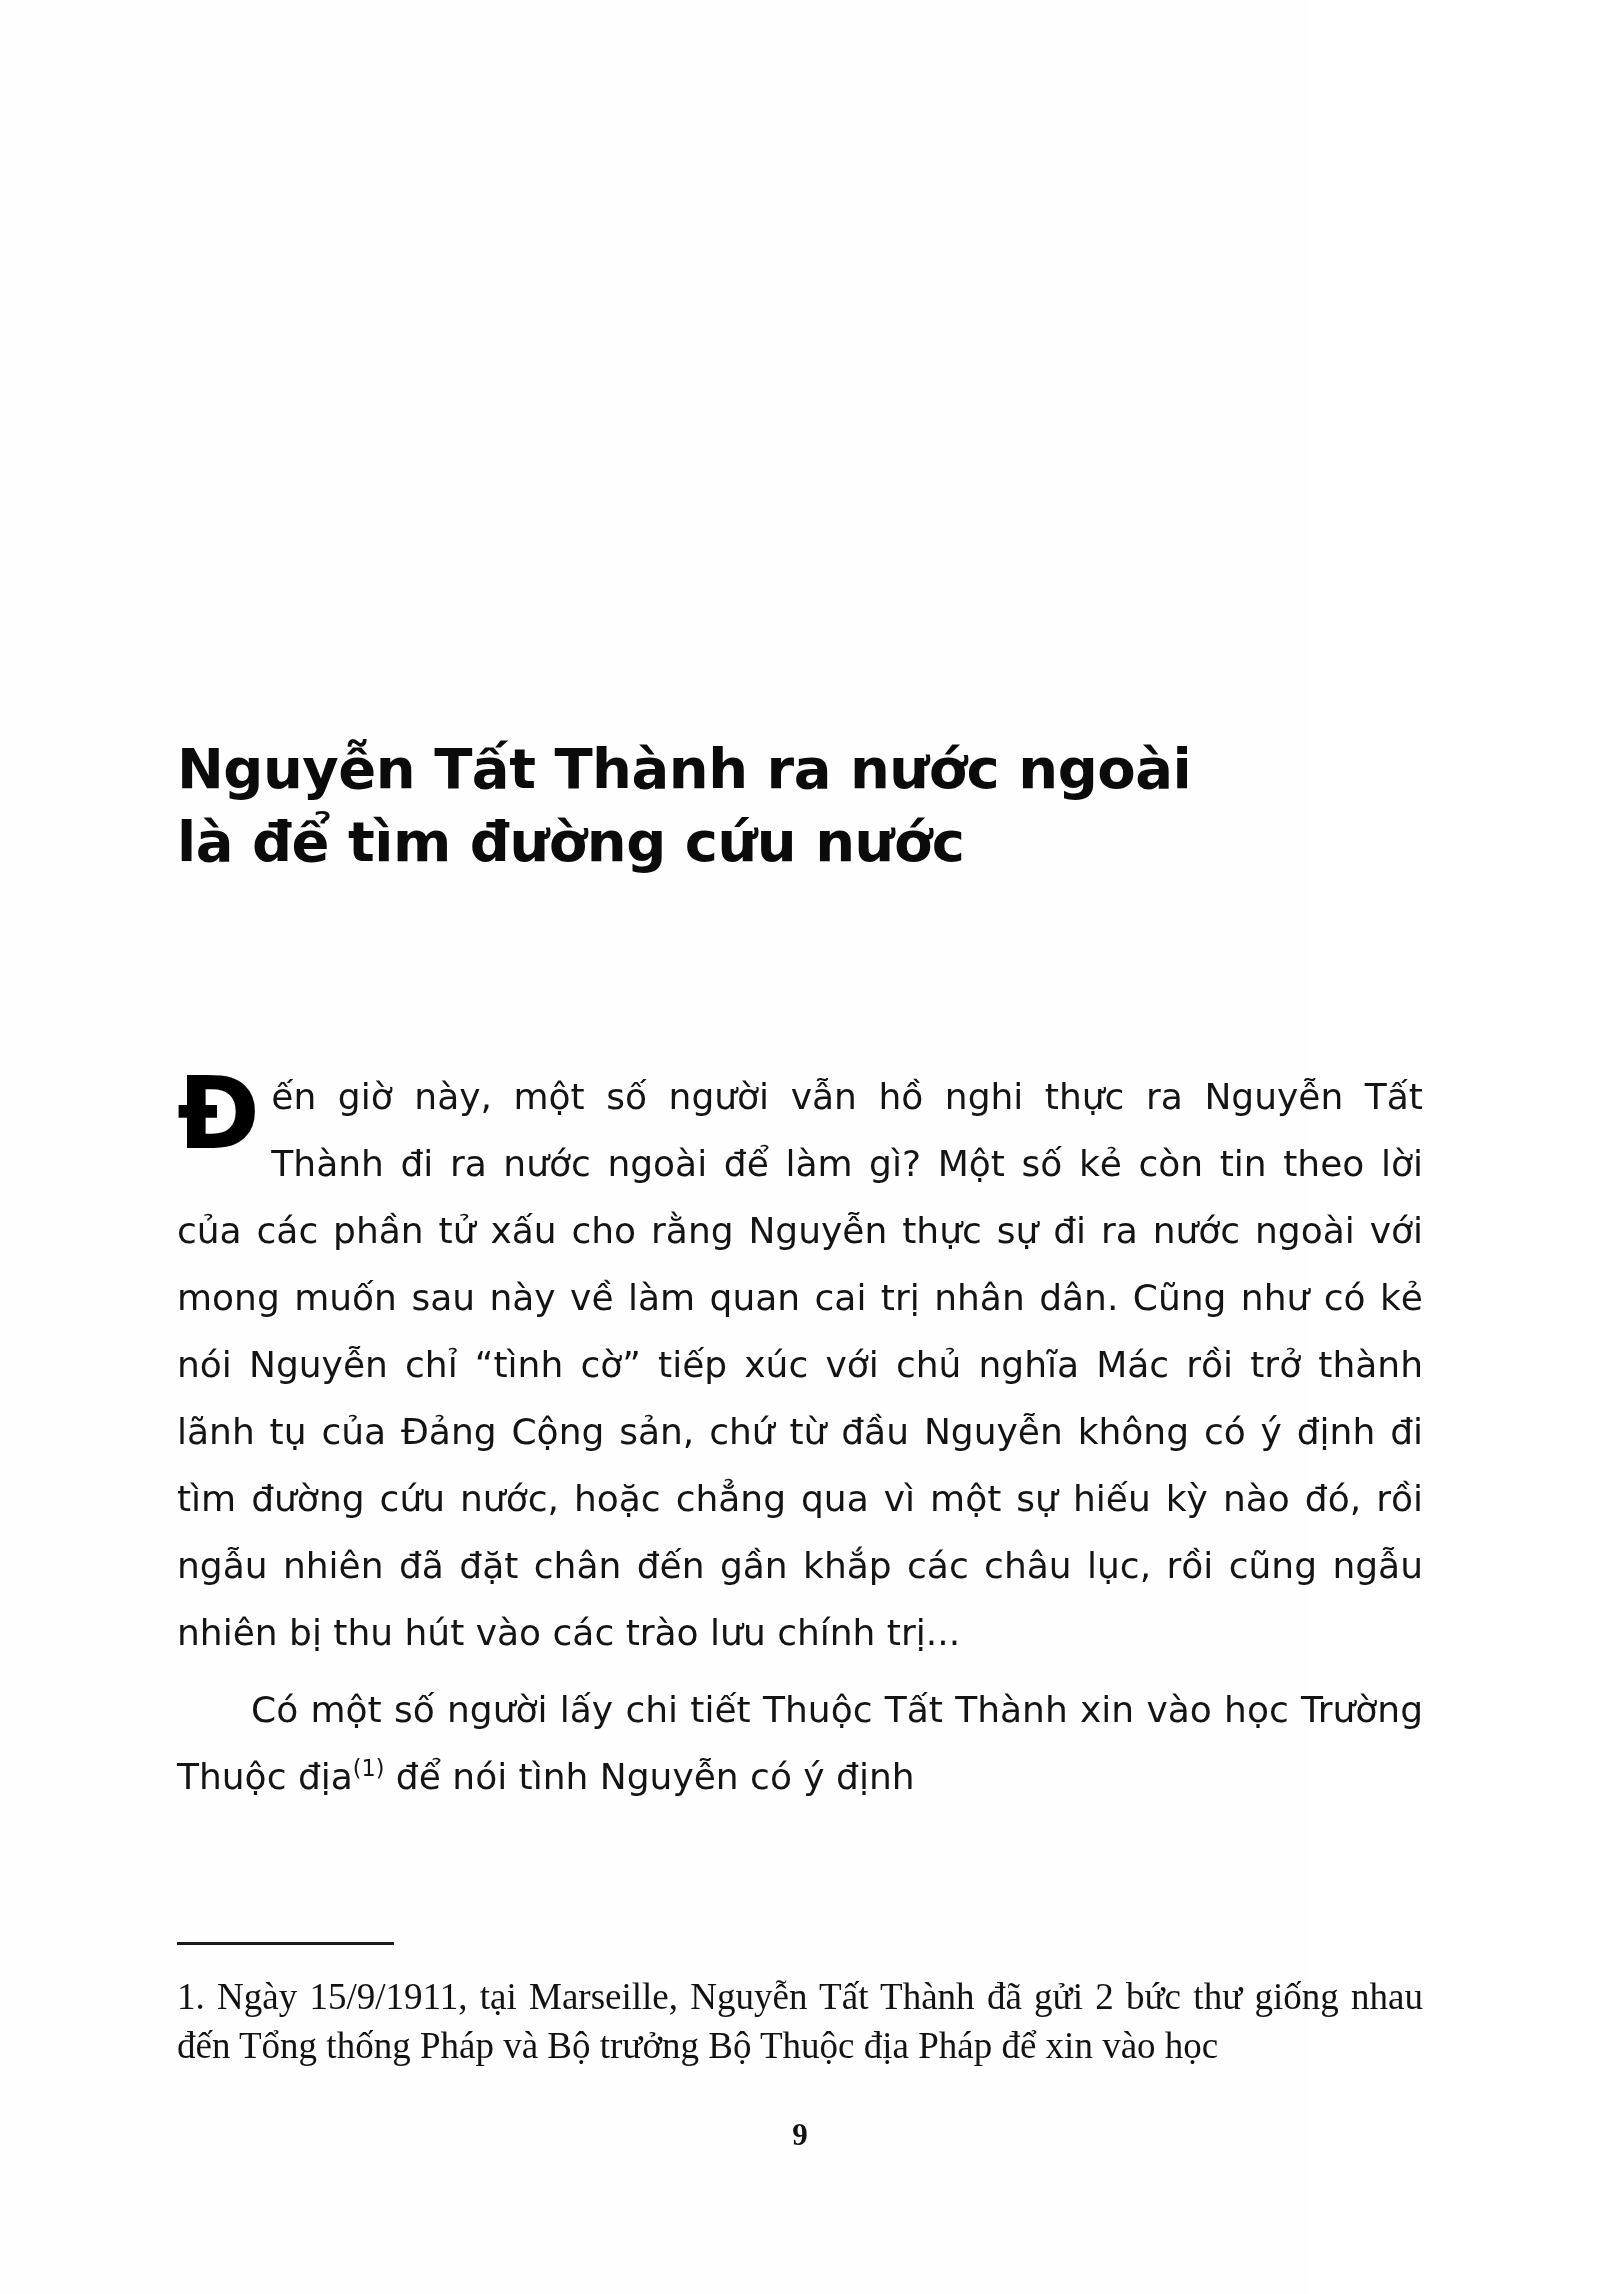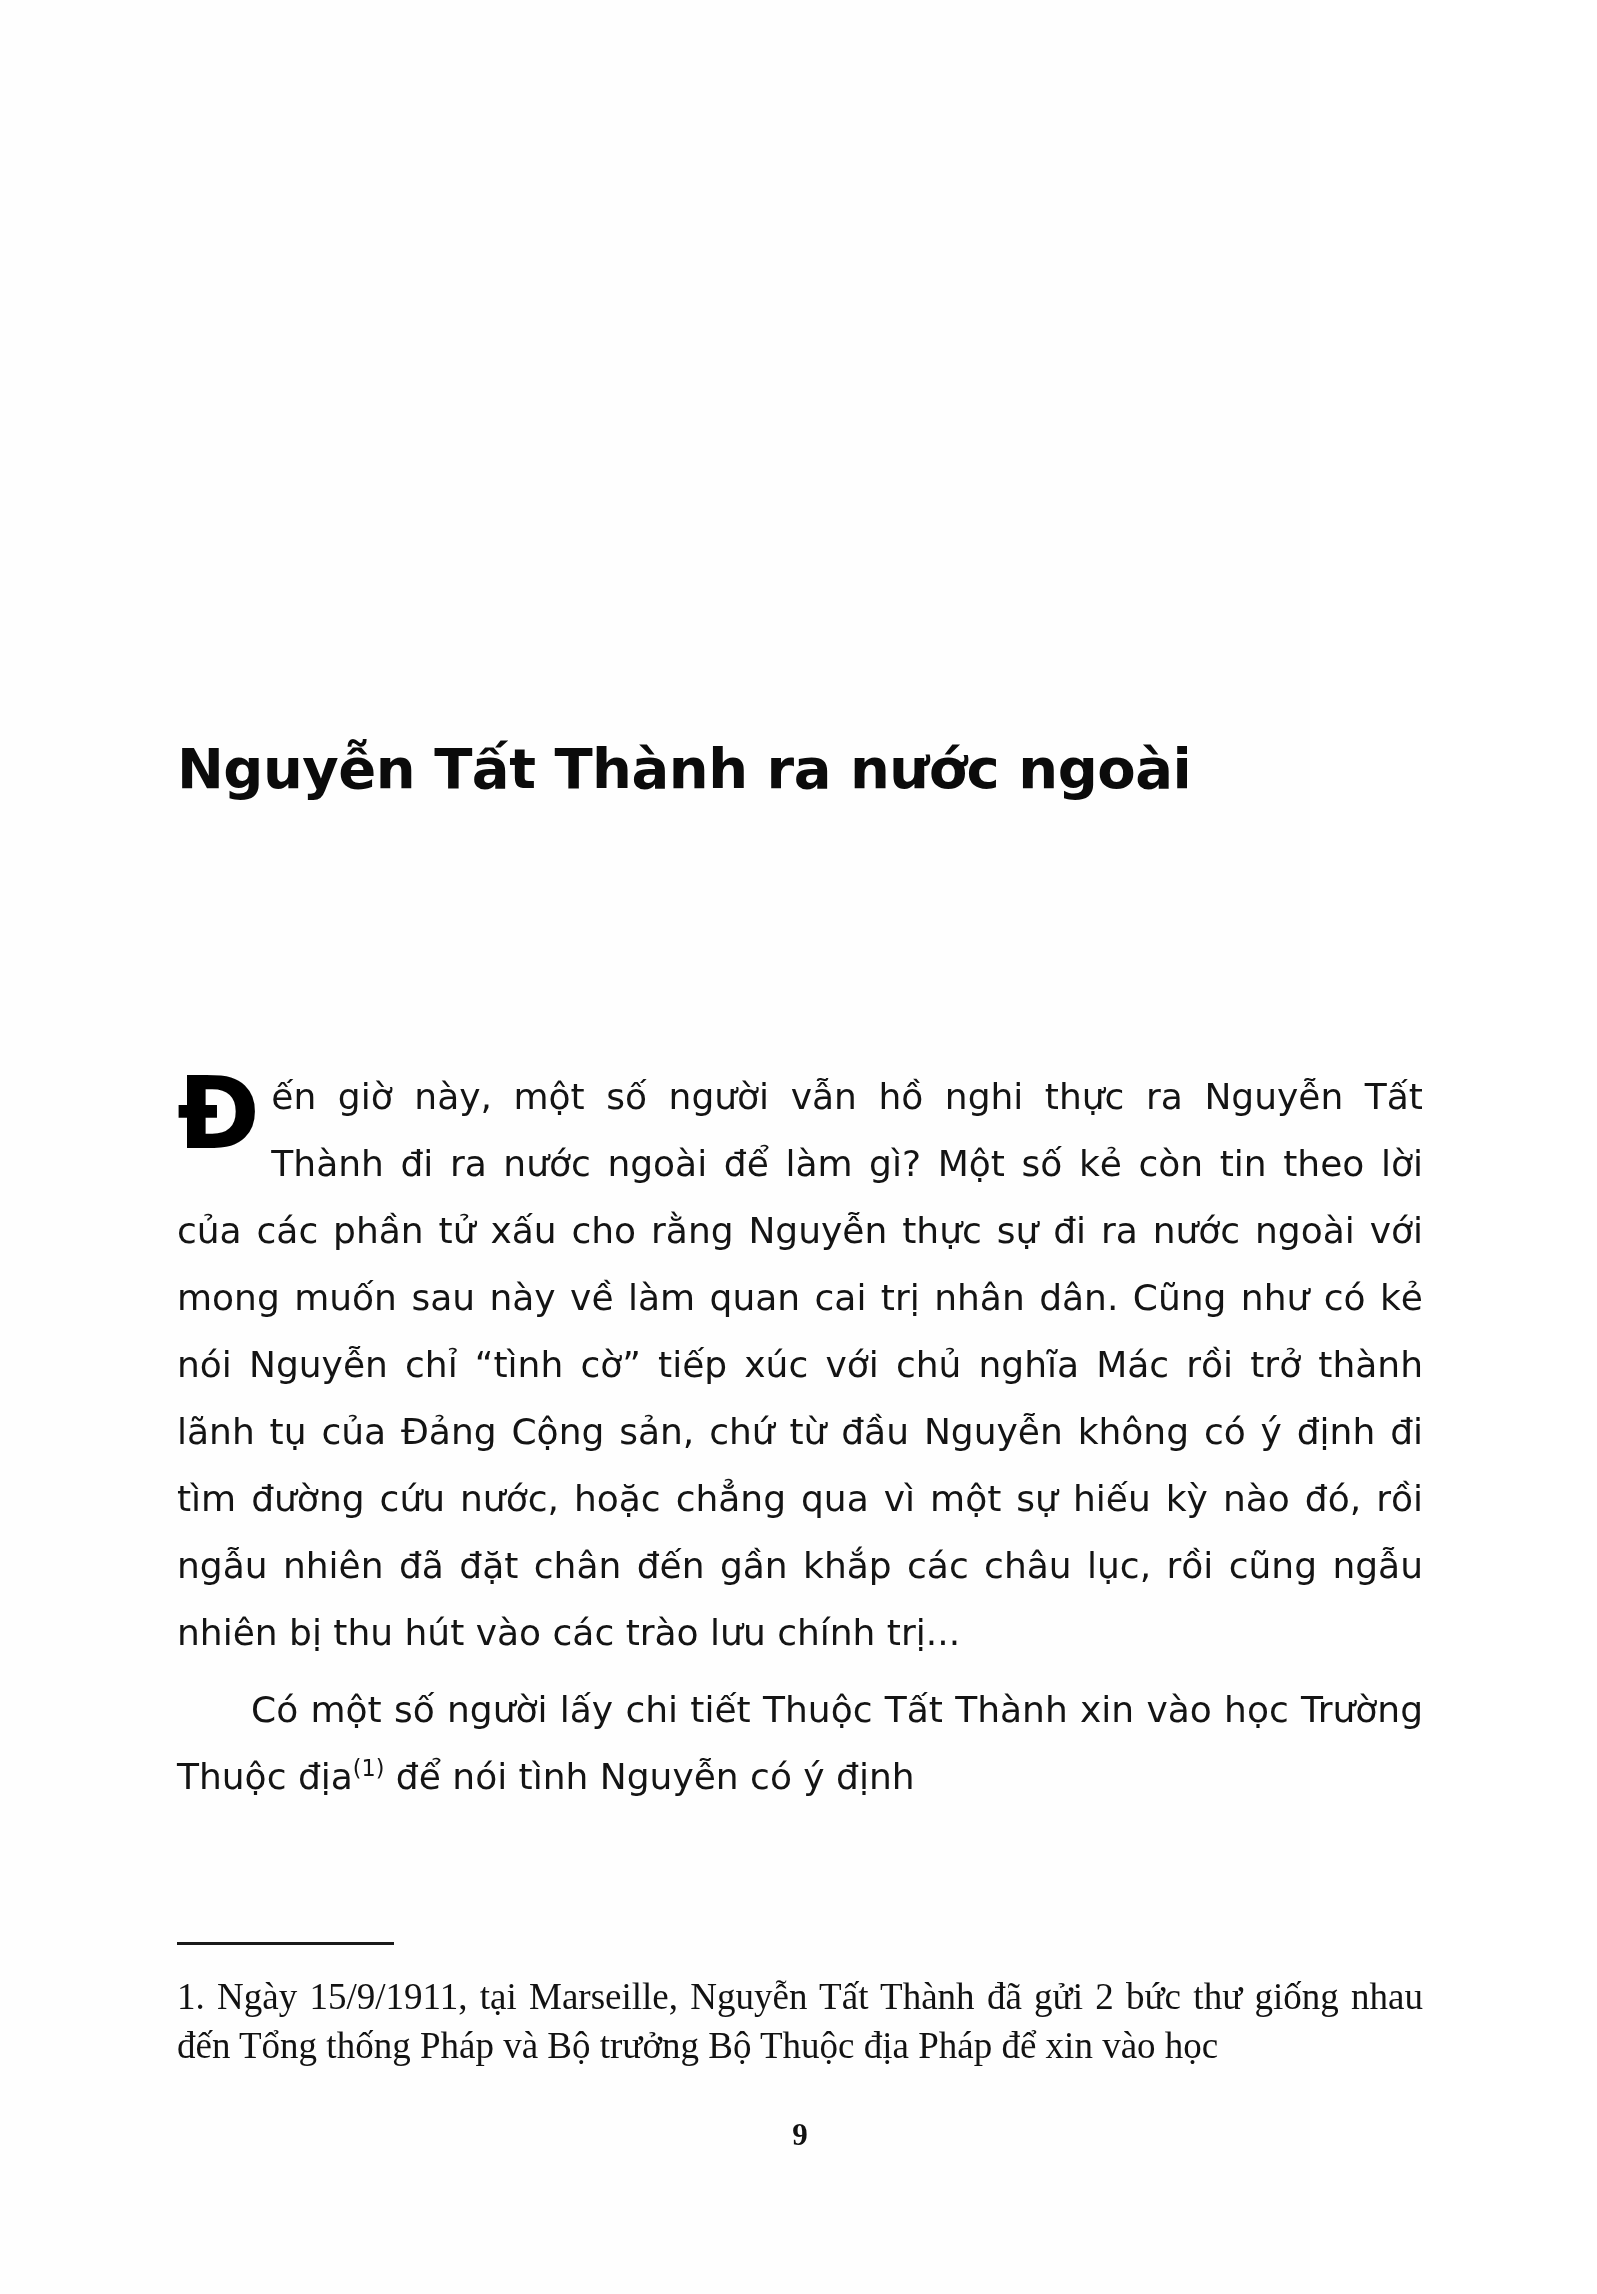--- a/index.html
+++ b/index.html
@@ -126,20 +126,21 @@
   }
 </style>
 </head>
 <body>
 
 <div class="page">
   <div class="content">
 
     <h1 class="chapter-title">
       <span class="line">Nguyễn Tất Thành ra nước ngoài</span>
+      <span class="line">là để tìm đường cứu nước</span>
     </h1>
 
     <div class="body-text">
       <p class="para first-para">
         <span class="dropcap">Đ</span><span>ến giờ này, một số người vẫn hồ nghi thực ra Nguyễn Tất Thành đi ra nước ngoài để làm gì? Một số kẻ còn tin theo lời của các phần tử xấu cho rằng Nguyễn thực sự đi ra nước ngoài với mong muốn sau này về làm quan cai trị nhân dân. Cũng như có kẻ nói Nguyễn chỉ “tình cờ” tiếp xúc với chủ nghĩa Mác rồi trở thành lãnh tụ của Đảng Cộng sản, chứ từ đầu Nguyễn không có ý định đi tìm đường cứu nước, hoặc chẳng qua vì một sự hiếu kỳ nào đó, rồi ngẫu nhiên đã đặt chân đến gần khắp các châu lục, rồi cũng ngẫu nhiên bị thu hút vào các trào lưu chính trị...</span>
       </p>
       <p class="para"><span>Có một số người lấy chi tiết Thuộc Tất Thành xin vào học Trường Thuộc địa</span><sup>(1)</sup><span> để nói tình Nguyễn có ý định</span></p>
     </div>
 
     <div class="footnote-wrap">

